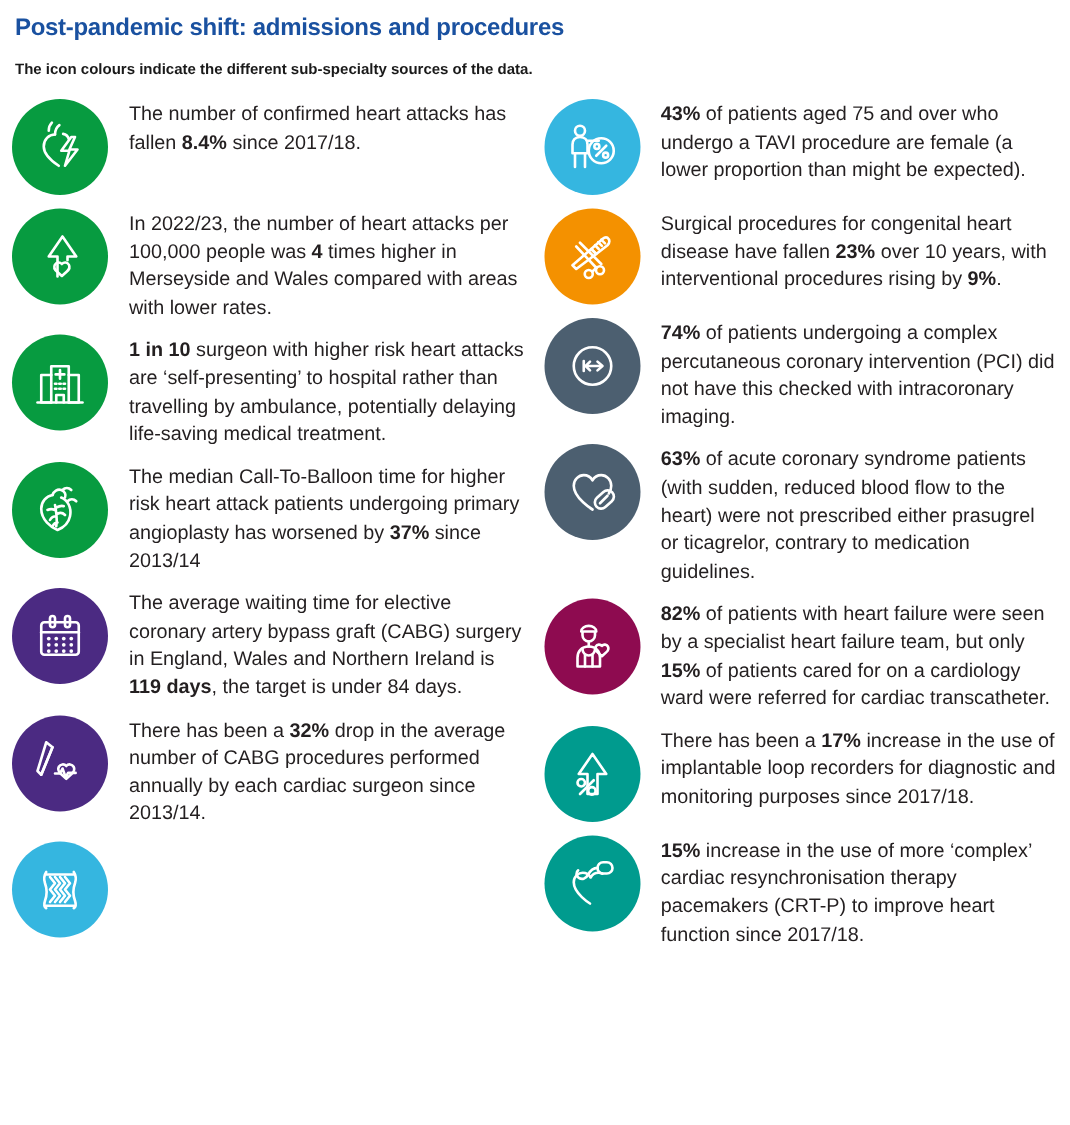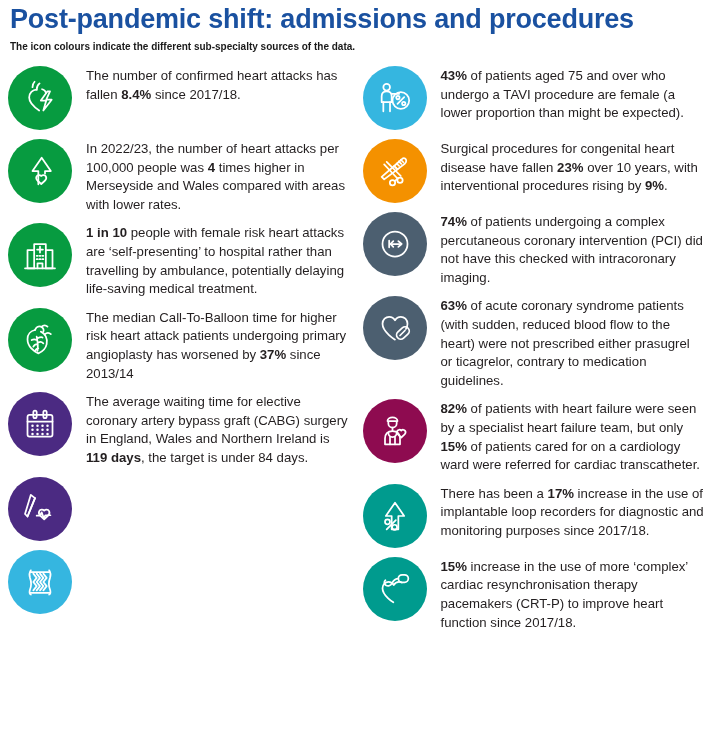--- a/index.html
+++ b/index.html
@@ -17,21 +17,21 @@
   }
   .page {
     width: 713px;
     height: 750px;
     position: relative;
     box-sizing: border-box;
     padding: 0 8px;
   }
   .page-title {
     color: #1a51a0;
-    font-size: 27px;
+    font-size: 16px;
     font-weight: bold;
     letter-spacing: -0.2px;
     line-height: 28px;
     margin: 5px 0 0 2px;
     white-space: nowrap;
   }
   .subtitle {
     font-size: 10px;
     font-weight: bold;
     color: #1a1a1a;
@@ -113,21 +113,21 @@
           <div class="badge" style="background: rgb(7, 155, 64);">
             <svg width="40" height="40" viewBox="0 0 48 48">
       <path fill="none" stroke="#ffffff" stroke-width="2.1" stroke-linecap="round" stroke-linejoin="round" d="M17 40V11h14v29"></path>
       <path fill="none" stroke="#ffffff" stroke-width="2.1" stroke-linecap="round" stroke-linejoin="round" d="M17 18H9v22h8M31 18h8v22h-8"></path>
       <path fill="none" stroke="#ffffff" stroke-width="2.1" stroke-linecap="round" stroke-linejoin="round" d="M24 14v7M20.5 17.5h7"></path>
       <path fill="none" stroke="#ffffff" stroke-width="2.1" stroke-linecap="round" stroke-linejoin="round" d="M21 40v-6h6v6"></path>
       <path fill="none" stroke="#ffffff" stroke-width="2.1" stroke-linecap="round" stroke-linejoin="round" d="M20 25h1.2M23.4 25h1.2M26.8 25h1.2M20 29h1.2M23.4 29h1.2M26.8 29h1.2"></path>
       <path fill="none" stroke="#ffffff" stroke-width="2.1" stroke-linecap="round" stroke-linejoin="round" d="M6 40h36"></path>
     </svg>
           </div>
-          <div class="fact-text"><b>1 in 10</b><span> people with female risk heart attacks are ‘self-presenting’ to hospital rather than travelling by ambulance, potentially delaying life-saving medical treatment.</span></div>
+          <div class="fact-text"><b>1 in 10</b><span> surgeon with higher risk heart attacks are ‘self-presenting’ to hospital rather than travelling by ambulance, potentially delaying life-saving medical treatment.</span></div>
         </div>
         <div class="fact">
           <div class="badge" style="background: rgb(7, 155, 64);">
             <svg width="40" height="40" viewBox="0 0 48 48">
       <path fill="none" stroke="#ffffff" stroke-width="2.1" stroke-linecap="round" stroke-linejoin="round" d="M18 12c-5 1-9 5-9 11 0 9 8 15 13 17 5-2 9-6 10-11 1.5-7-2-13-7-15"></path>
       <path fill="none" stroke="#ffffff" stroke-width="2.1" stroke-linecap="round" stroke-linejoin="round" d="M18 12c1-3 4-5 7-4s4 4 3 6"></path>
       <path fill="none" stroke="#ffffff" stroke-width="2.1" stroke-linecap="round" stroke-linejoin="round" d="M26 8c2-2 5-2 7 0"></path>
       <path fill="none" stroke="#ffffff" stroke-width="2.1" stroke-linecap="round" stroke-linejoin="round" d="M30 17c2-2 5-2 7 0"></path>
       <path fill="none" stroke="#ffffff" stroke-width="2.1" stroke-linecap="round" stroke-linejoin="round" d="M20 20c1 5 2 11 1 17M20 24c-2-1-4-1-6 0M21 29c-2 0-4 1-5 3M22 34c-2 0-3 1-4 3M21 22c2-1 4-2 6-1M22 27c2-1 4-1 6 1"></path>
     </svg>
@@ -161,20 +161,21 @@
         </div>
         <div class="fact">
           <div class="badge" style="background: rgb(75, 42, 130);">
             <svg width="40" height="40" viewBox="0 0 48 48">
       <path fill="none" stroke="#ffffff" stroke-width="2.1" stroke-linecap="round" stroke-linejoin="round" d="M13 7l5 4-9 22-3-3z"></path>
       <path fill="none" stroke="#ffffff" stroke-width="2.1" stroke-linecap="round" stroke-linejoin="round" d="M9 33l9-22"></path>
       <path fill="none" stroke="#ffffff" stroke-width="2.1" stroke-linecap="round" stroke-linejoin="round" d="M29 26c-1.6-1.9-4.7-1.6-5.9.6-1.1 2 0 4.3 1.7 5.8l4.2 3.9 4.2-3.9c1.7-1.5 2.8-3.8 1.7-5.8-1.2-2.2-4.3-2.5-5.9-.6z"></path>
       <path fill="none" stroke="#ffffff" stroke-width="2.1" stroke-linecap="round" stroke-linejoin="round" d="M20 32h4l2-4 2.5 7 2-3.5h6"></path>
     </svg>
           </div>
+          <div class="fact-text"><span>There has been a </span><b>32%</b><span> drop in the average number of CABG procedures performed annually by each cardiac surgeon since 2013/14.</span></div>
         </div>
         <div class="fact">
           <div class="badge" style="background: rgb(53, 182, 224);">
             <svg width="40" height="40" viewBox="0 0 48 48">
       <path fill="none" stroke="#ffffff" stroke-width="2.1" stroke-linecap="round" stroke-linejoin="round" d="M13 10c-2 3-2 6-1 9 1.5 4 1.5 10 0 14-1 3-1 5 1 6"></path>
       <path fill="none" stroke="#ffffff" stroke-width="2.1" stroke-linecap="round" stroke-linejoin="round" d="M35 10c2 3 2 6 1 9-1.5 4-1.5 10 0 14 1 3 1 5-1 6"></path>
       <path fill="none" stroke="#ffffff" stroke-width="2.1" stroke-linecap="round" stroke-linejoin="round" d="M13 12h22"></path>
       <path fill="none" stroke="#ffffff" stroke-width="2.1" stroke-linecap="round" stroke-linejoin="round" d="M12.5 37h23"></path>
       <g fill="none" stroke="#ffffff" stroke-width="2.1" stroke-linecap="round" stroke-linejoin="round">
         <path d="M16 14l4 5-4 5 4 5-4 5"></path>

